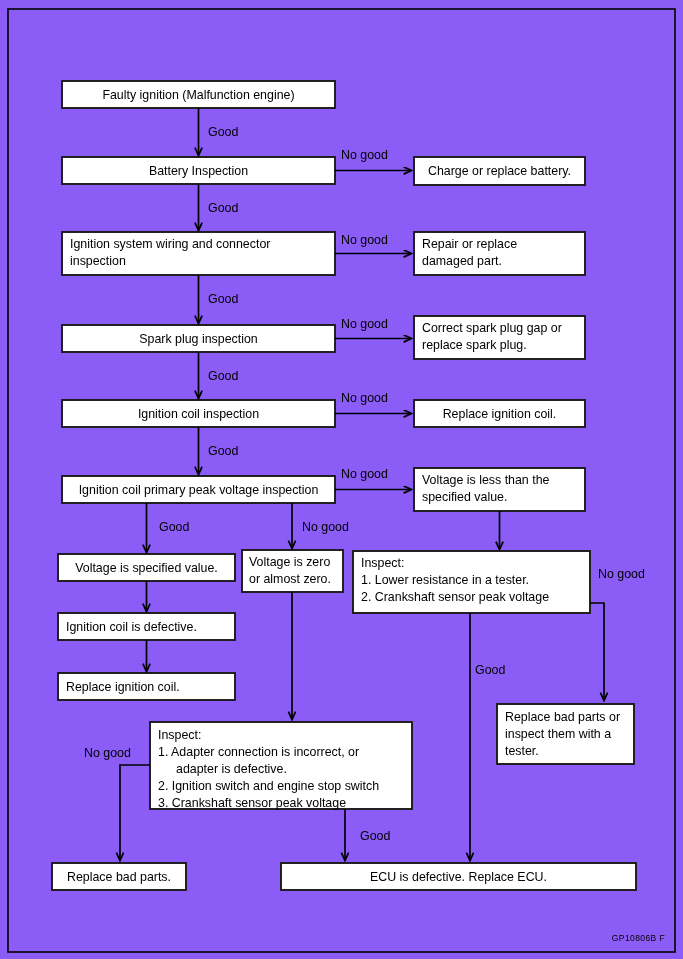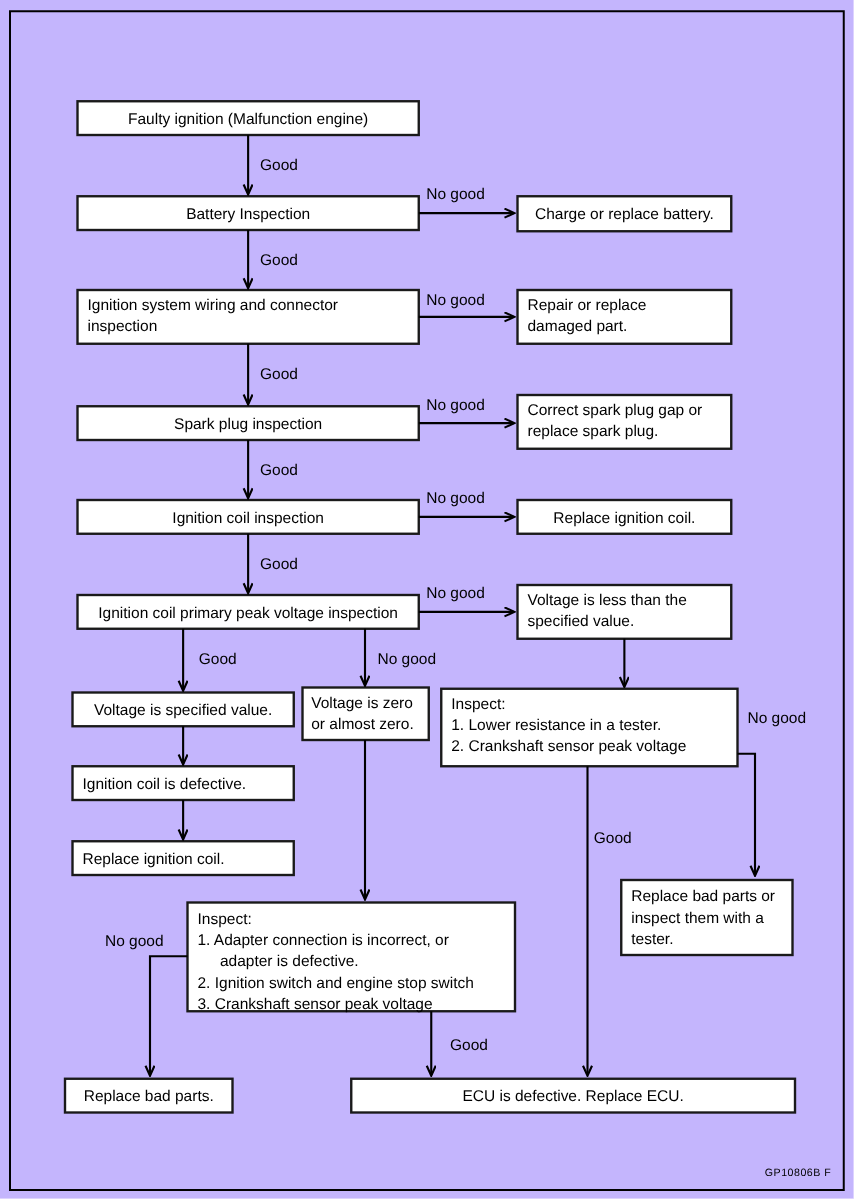--- a/index.html
+++ b/index.html
@@ -10,21 +10,21 @@
   body {
     width: 683px;
     height: 959px;
     font-family: "Liberation Sans", sans-serif;
     overflow: hidden;
   }
   #page {
     position: relative;
     width: 683px;
     height: 959px;
-    background: #c4b5fd;
+    background: #8b5cf6;
   }
   #flow {
     display: block;
     width: 683px;
     height: 959px;
   }
   .page-frame {
     fill: none;
     stroke: #000000;
     stroke-width: 1.6;

